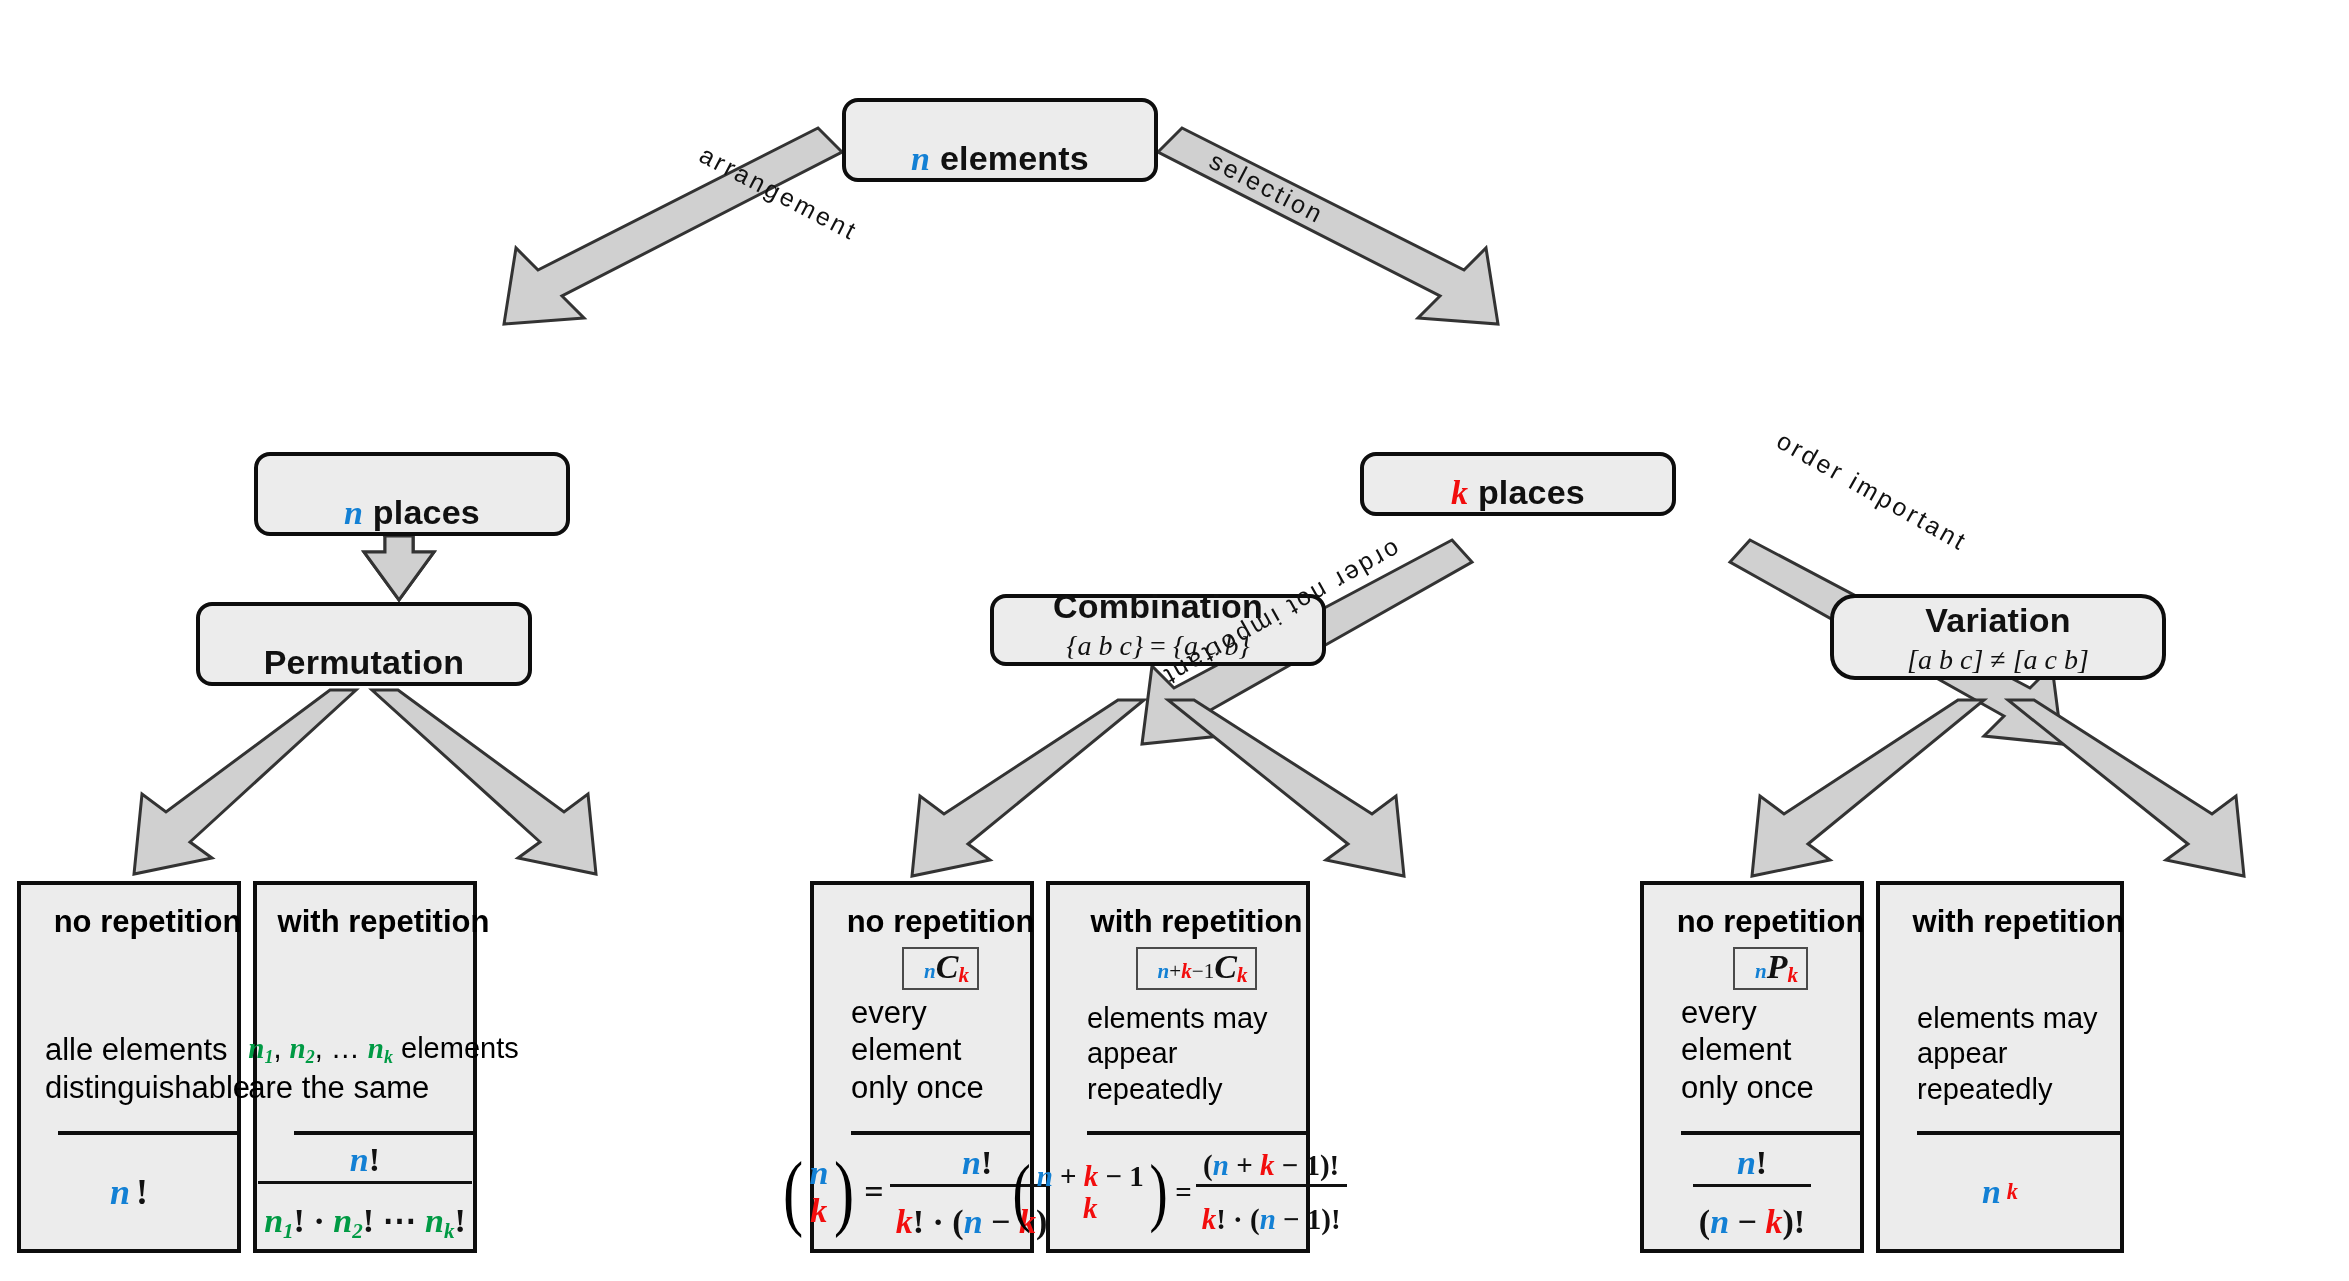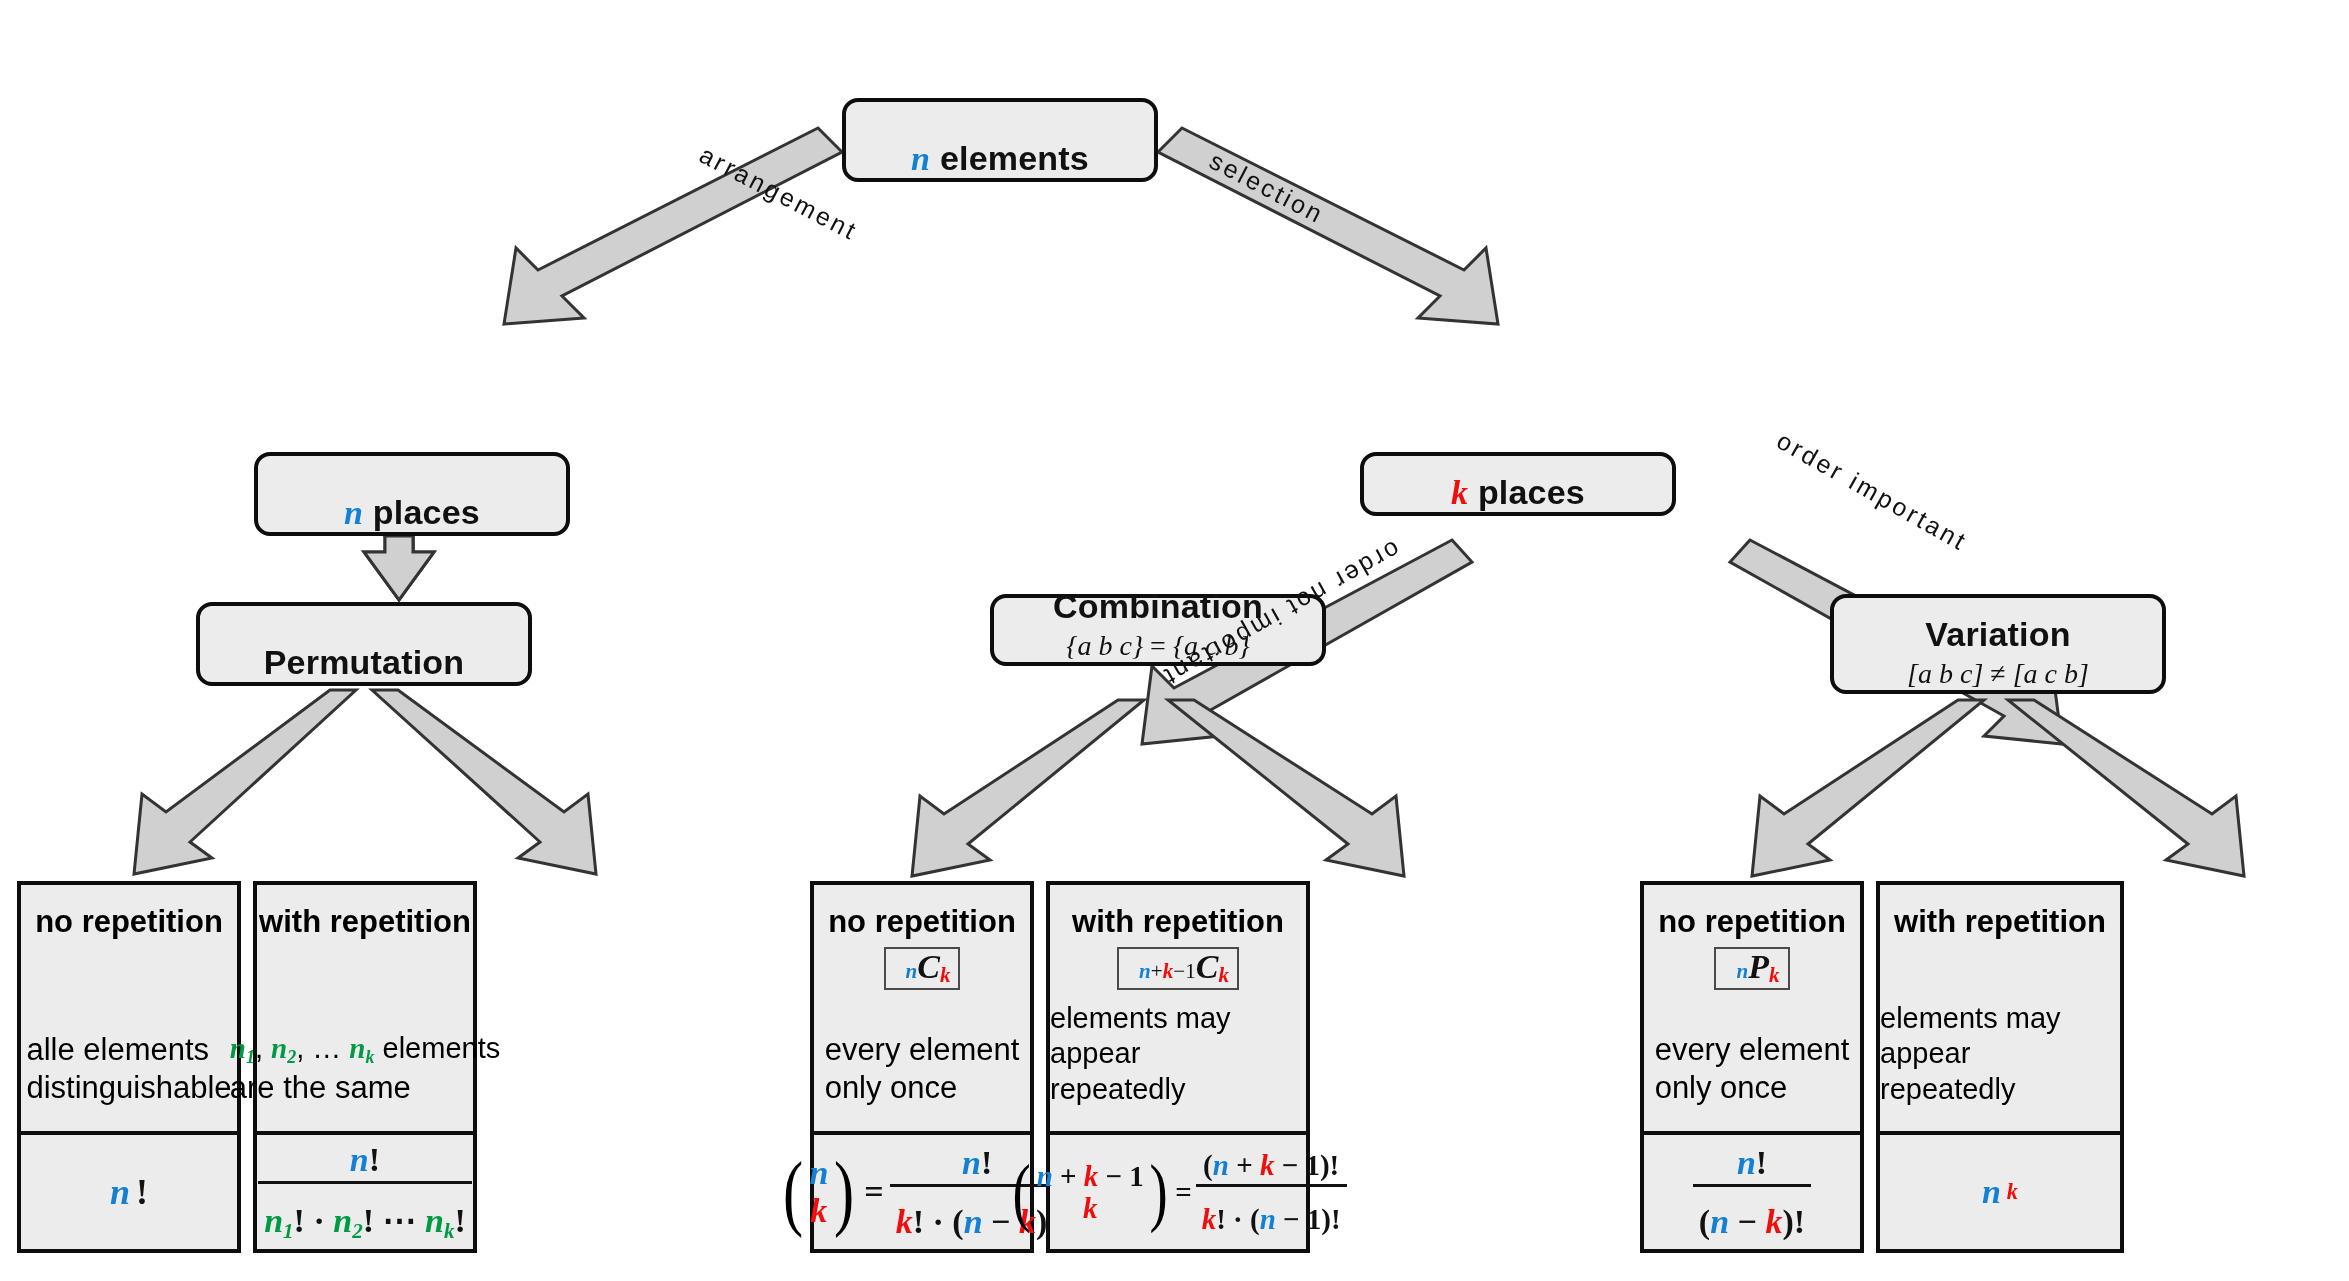--- a/index.html
+++ b/index.html
@@ -39,41 +39,42 @@
     white-space:nowrap;
   }
   .node .sub .op{font-style:normal;}
 
   
   #box-n-elements{left:842px;top:98px;width:316px;height:84px;}
   #box-n-places  {left:254px;top:452px;width:316px;height:84px;}
   #box-k-places  {left:1360px;top:452px;width:316px;height:64px;}
   #box-permutation{left:196px;top:602px;width:336px;height:84px;}
   #box-combination{left:990px;top:594px;width:336px;height:72px;}
-  #box-variation  {left:1830px;top:594px;width:336px;height:100px;}
+  #box-variation  {left:1830px;top:594px;width:336px;height:86px;border-radius:25px;}
 
   
   .leaf{
     position:absolute;
     top:881px;
     height:372px;
     background:#ececec;
     border:4px solid #0d0d0d;
     box-sizing:border-box;
     display:flex;
     flex-direction:column;
     z-index:5;
   }
   .leaf .cell-top{
     flex:0 0 250px;
     border-bottom:4px solid #0d0d0d;
     display:flex;flex-direction:column;
     align-items:center;
     padding-top:20px;
     box-sizing:border-box;
+    margin-left:37px;
   }
   .leaf .cell-bot{
     flex:1 1 auto;
     display:flex;align-items:center;justify-content:center;
     box-sizing:border-box;
   }
   .leaf .head{
     font-weight:bold;font-size:31px;line-height:1.1;white-space:nowrap;
   }
   .leaf .symbol{

